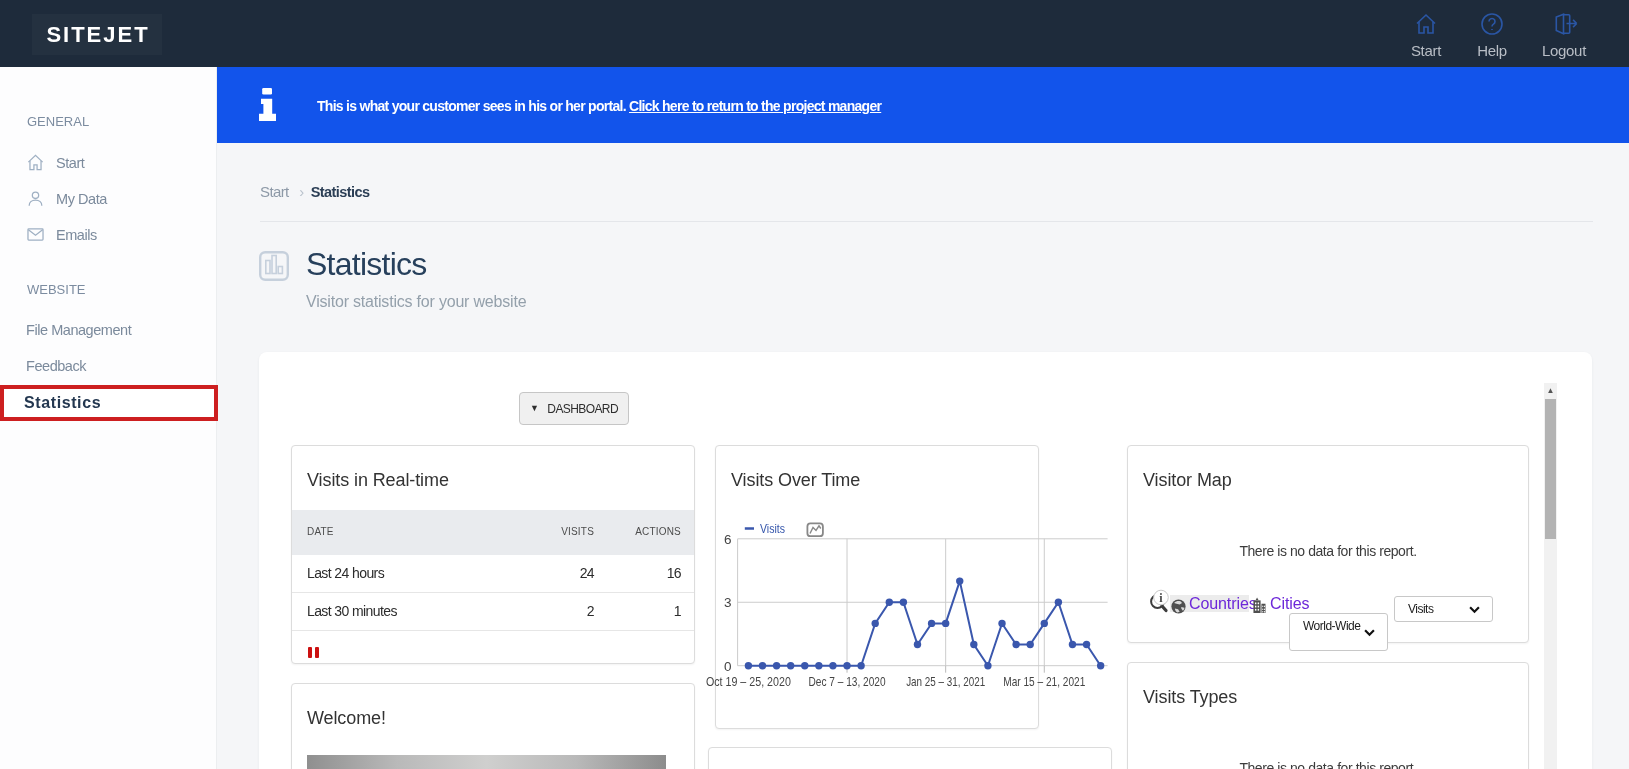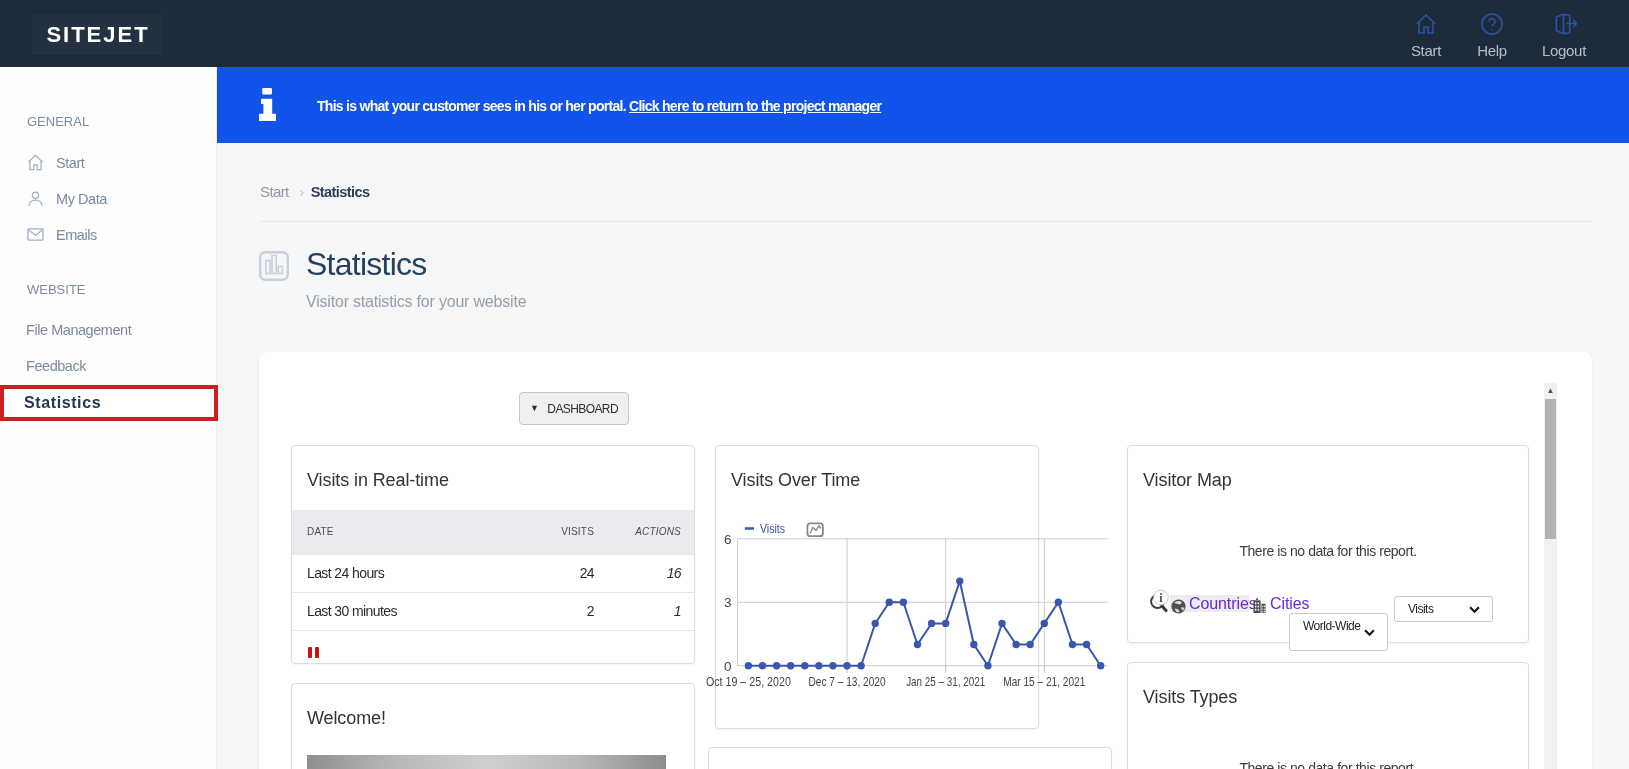--- a/index.html
+++ b/index.html
@@ -55,21 +55,21 @@
 .nodata { position:absolute; width:100%; text-align:center; font-size:14px; letter-spacing:-0.43px; color:#3c3c3c; }
 
 
 #c-real { left:32px; top:93px; width:404px; height:219px; }
 #tbl { position:absolute; left:0px; top:64px; width:402px; font-size:14px; letter-spacing:-0.6px; color:#2c2c2c; }
 #tbl .hrow { position:relative; background:#e9ebee; height:45px; }
 #tbl .hrow div { font-size:10px; color:#4c4c4c; letter-spacing:0.2px; }
 #tbl .row { position:relative; height:38px; border-bottom:1px solid #e6e6e6; }
 .cell-l { position:absolute; left:15px; }
 .cell-m { position:absolute; right:100px; text-align:right; }
-.cell-r { position:absolute; right:13px; text-align:center;font-style:italic; }
+.cell-r { position:absolute; right:13px; text-align:center; }
 #c-welcome { left:32px; top:331px; width:404px; height:269px; }
 #w-img { position:absolute; left:15px; top:71px; width:359px; height:100px; background:linear-gradient(90deg,#8f8f8f 0%,#b9b9b9 25%,#cfcfce 50%,#b9b9b9 75%,#8c8c8c 100%); }
 
 
 #c-time { left:449px; top:93px; width:324px; height:284px;margin-left:7px; }
 #c-mid2 { left:449px; top:395px; width:404px; height:205px; }
 
 
 #c-map { left:868px; top:93px; width:402px; height:198px; }
 #c-chan { left:868px; top:310px; width:402px; height:290px; }

